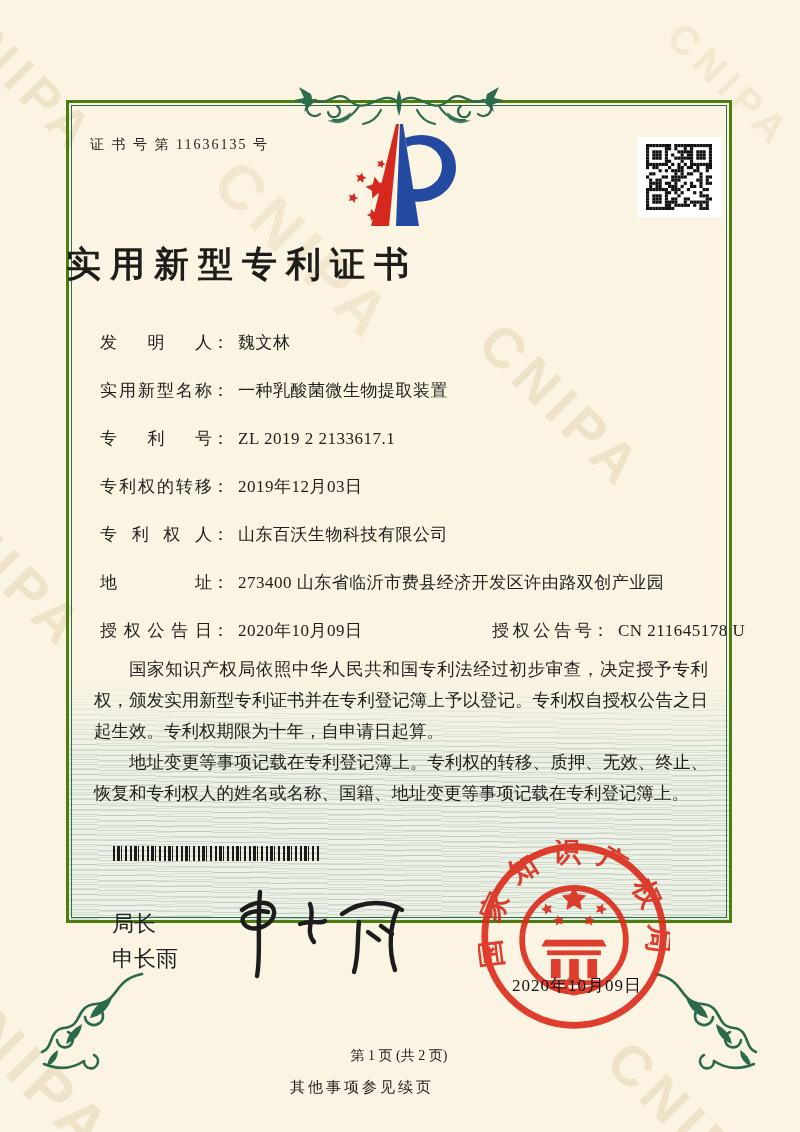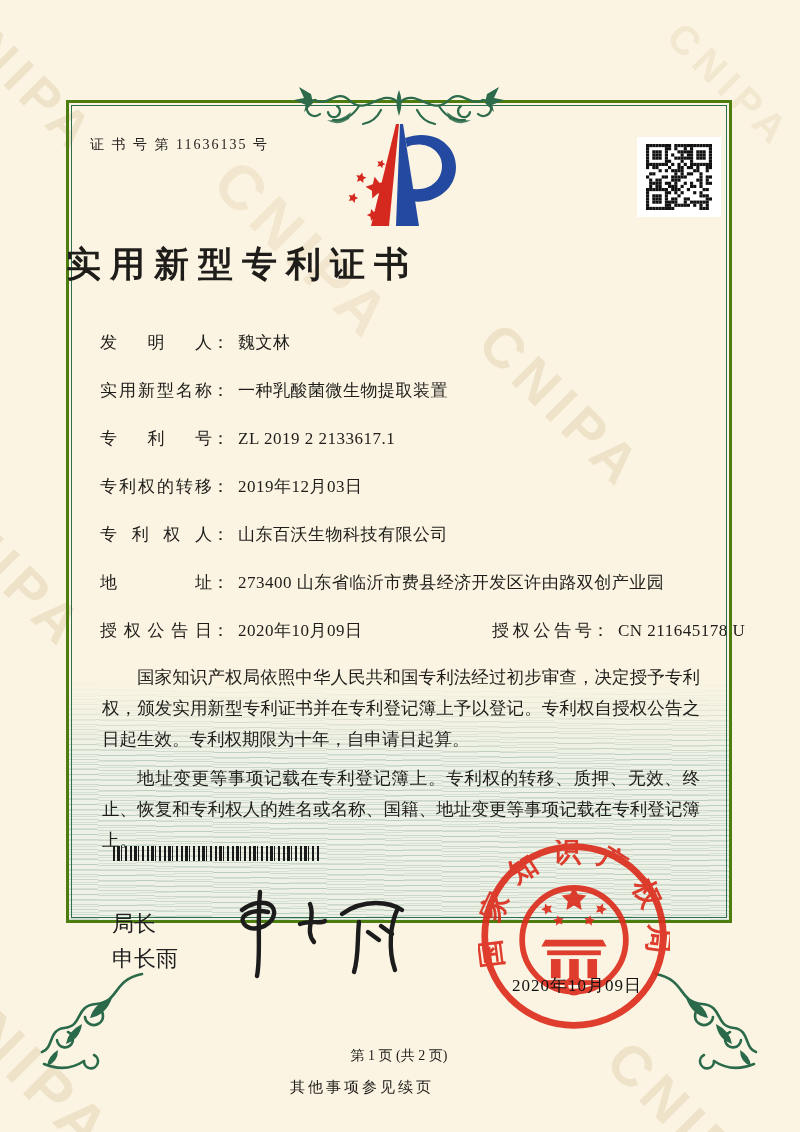--- a/index.html
+++ b/index.html
@@ -61,21 +61,21 @@
   .flabel{display:inline-block;width:112px;text-align:justify;text-align-last:justify;}
   .fcolon{display:inline;}
   .fvalue{margin-left:9px;letter-spacing:0.5px;}
   .grant{position:absolute;left:352px;top:0;margin-left:40px;}
   .grant .flabel{width:100px;}
 
   .paras{
     position:absolute;z-index:2;left:94px;top:654px;width:614px;
     font-size:17.5px;line-height:31px;text-align:justify;
   }
-  .paras p{margin:8px;text-indent:2em;}
+  .paras p{margin:0;text-indent:2em;}
 
   .barcode{
     position:absolute;z-index:2;left:113px;top:846px;width:208px;height:15px;
     background:repeating-linear-gradient(90deg,
       #1a1a1a 0 2px, transparent 2px 4px,
       #1a1a1a 4px 7px, transparent 7px 8px,
       #1a1a1a 8px 9px, transparent 9px 12px,
       #1a1a1a 12px 14px, transparent 14px 17px);
   }
   .commissioner{

